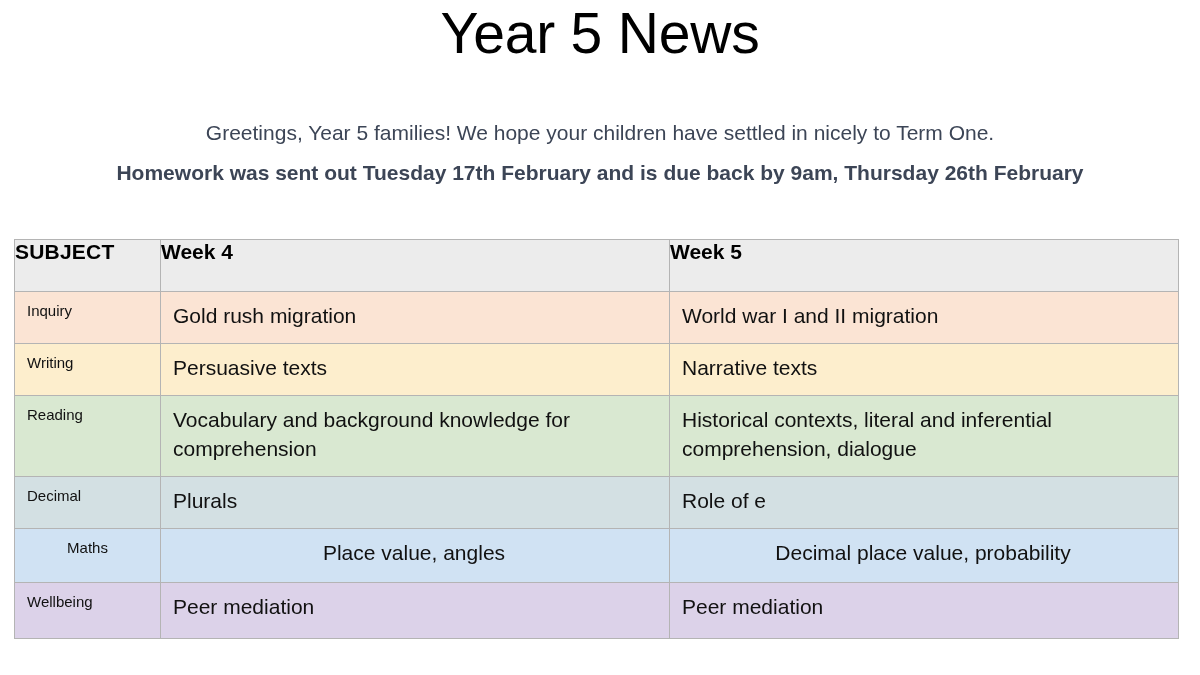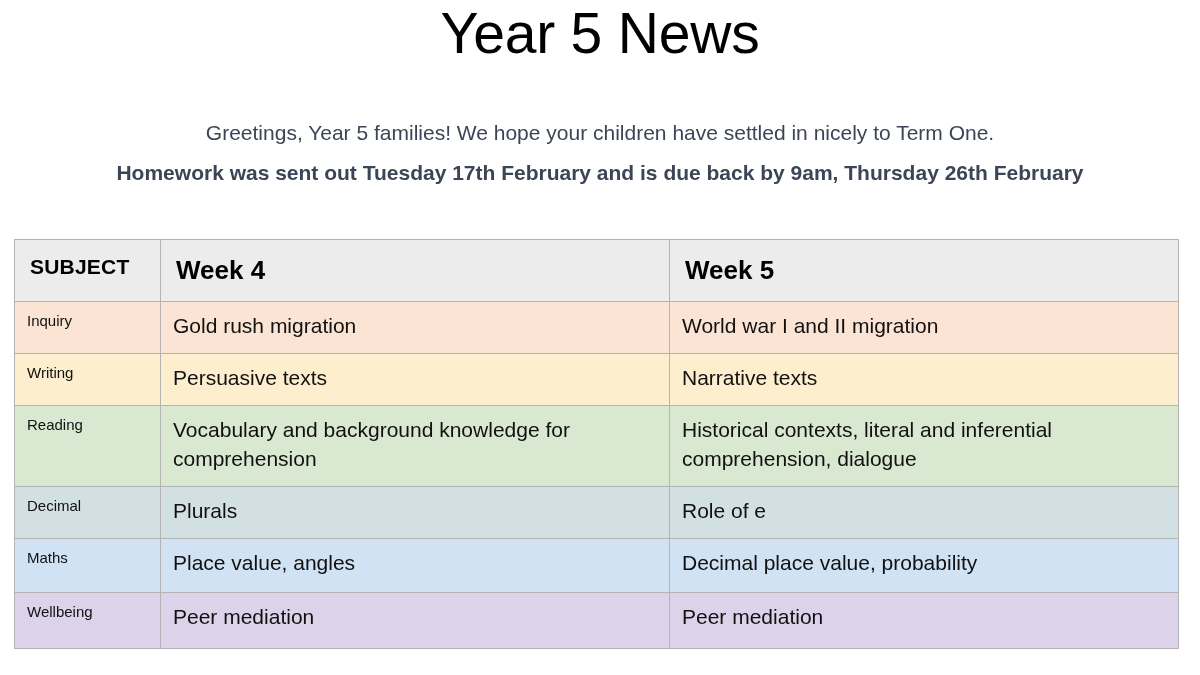--- a/index.html
+++ b/index.html
@@ -69,55 +69,55 @@
     table-layout: fixed;
   }
   .news-table col.c-subject { width: 146px; }
   .news-table col.c-week4   { width: 509px; }
   .news-table col.c-week5   { width: 509px; }
 
   .news-table th,
   .news-table td {
     border: 1px solid #b4b4b4;
     vertical-align: top;
-    padding: 15px;
+    padding: 0;
   }
 
   thead th {
     background: #ececec;
     height: 52px;
     text-align: left;
     font-weight: 700;
     color: #000000;
     padding: 14px 12px 0 12px;
     box-sizing: border-box;
   }
   th.h-subject { font-size: 21px; letter-spacing: 0.2px; }
-  th.h-week    { font-size: 26px; margin-top: 11px; }
+  th.h-week    { font-size: 21px; margin-top: 11px; }
 
   td.subject-cell {
     padding: 9px 12px 16px 12px;
     font-size: 15px;
     line-height: 20px;
     color: #111111;
     box-sizing: border-box;
   }
   td.topic-cell {
     padding: 9px 14px 8px 12px;
     font-size: 21px;
     line-height: 29px;
     color: #111111;
     box-sizing: border-box;
   }
 
   tr.r-inquiry   td { background: #fbe4d4; }
   tr.r-writing   td { background: #fdeecd; }
   tr.r-reading   td { background: #d9e8d1; }
   tr.r-spelling  td { background: #d3e0e3; }
-  tr.r-maths     td { background: #d0e2f3; }
+  tr.r-maths     td { background: #d0e2f3; text-align: center; }
   tr.r-wellbeing td { background: #dcd2e9; }
 
   tr.r-inquiry   td { height: 52px; }
   tr.r-writing   td { height: 52px; }
   tr.r-reading   td { height: 81px; }
   tr.r-spelling  td { height: 52px; }
   tr.r-maths     td { height: 54px; }
   tr.r-wellbeing td { height: 56px; }
 </style>
 </head>

